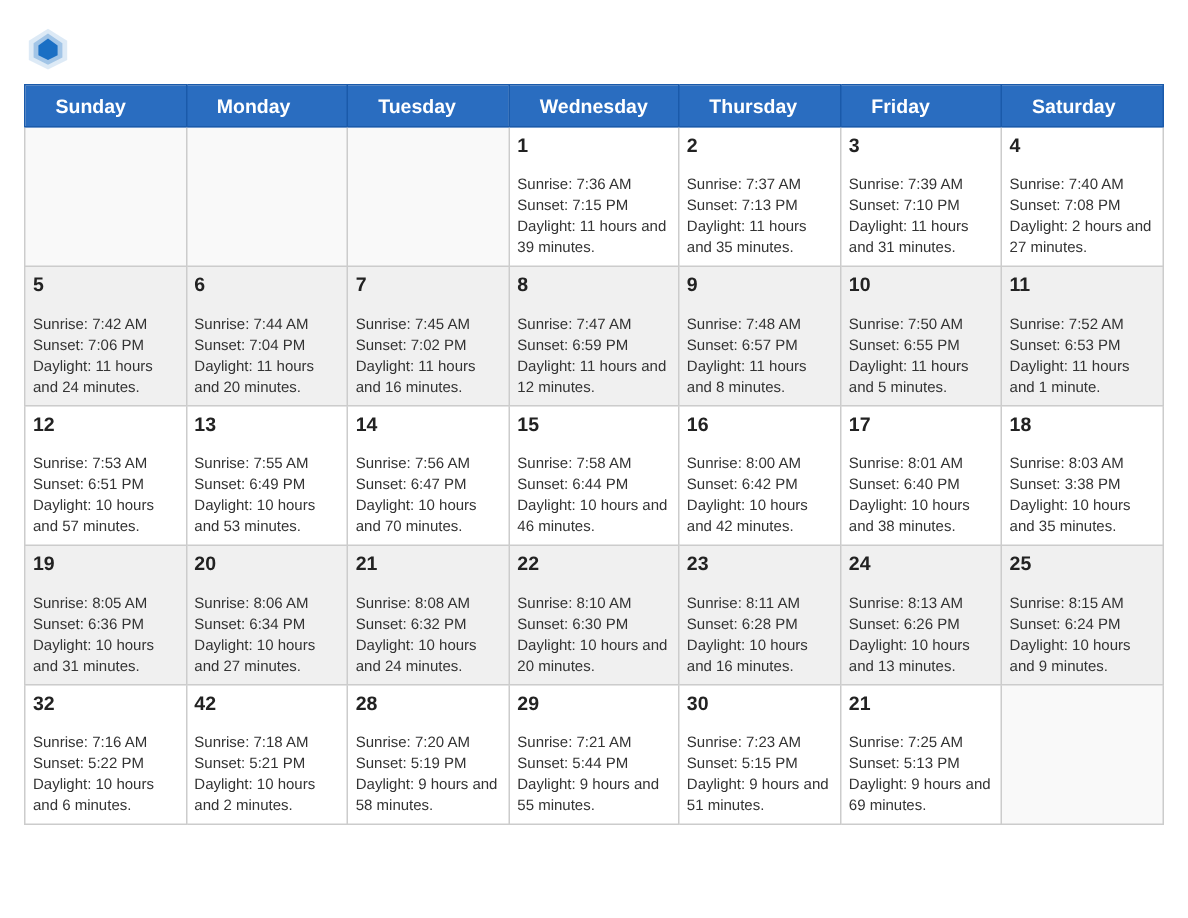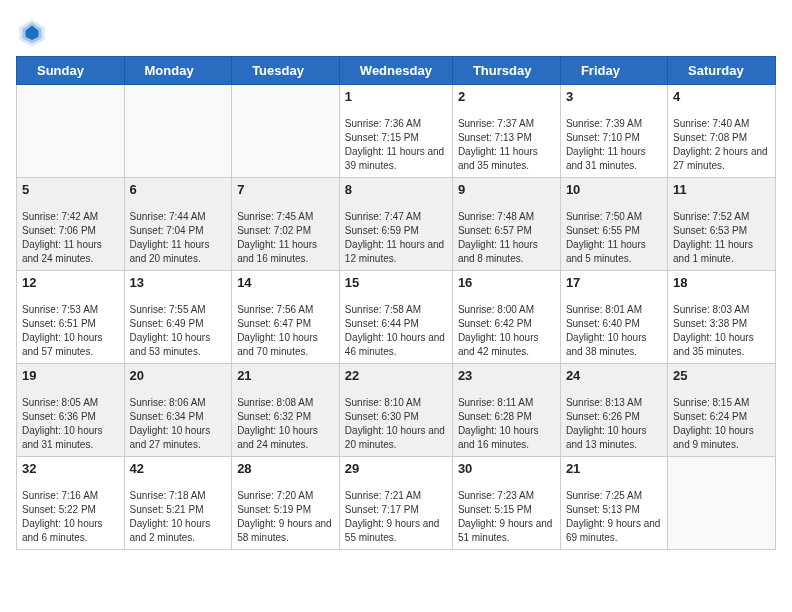--- a/index.html
+++ b/index.html
@@ -242,21 +242,21 @@
         <td>
           <div class="day-num">42</div>
           <div class="cell-text"><span>Sunrise: 7:18 AM</span><br><span>Sunset: 5:21 PM</span><br><span>Daylight: 10 hours and 2 minutes.</span></div>
         </td>
         <td>
           <div class="day-num">28</div>
           <div class="cell-text"><span>Sunrise: 7:20 AM</span><br><span>Sunset: 5:19 PM</span><br><span>Daylight: 9 hours and 58 minutes.</span></div>
         </td>
         <td>
           <div class="day-num">29</div>
-          <div class="cell-text"><span>Sunrise: 7:21 AM</span><br><span>Sunset: 7:17 PM</span><br><span>Daylight: 9 hours and 55 minutes.</span></div>
+          <div class="cell-text"><span>Sunrise: 7:21 AM</span><br><span>Sunset: 5:44 PM</span><br><span>Daylight: 9 hours and 55 minutes.</span></div>
         </td>
         <td>
           <div class="day-num">30</div>
           <div class="cell-text"><span>Sunrise: 7:23 AM</span><br><span>Sunset: 5:15 PM</span><br><span>Daylight: 9 hours and 51 minutes.</span></div>
         </td>
         <td>
           <div class="day-num">21</div>
           <div class="cell-text"><span>Sunrise: 7:25 AM</span><br><span>Sunset: 5:13 PM</span><br><span>Daylight: 9 hours and 69 minutes.</span></div>
         </td>
         <td class="empty"></td>

